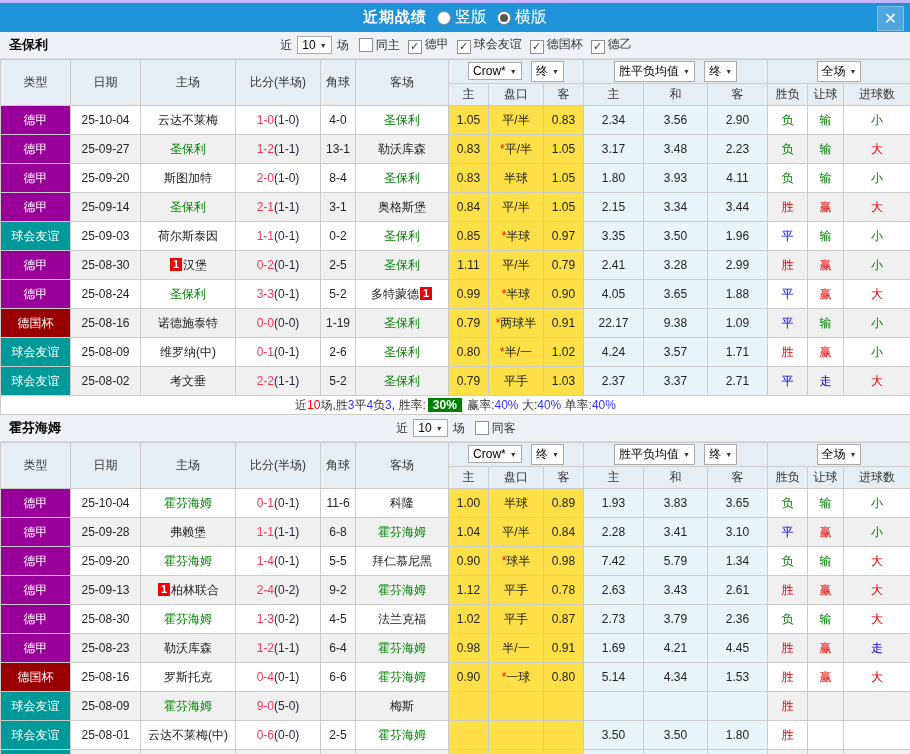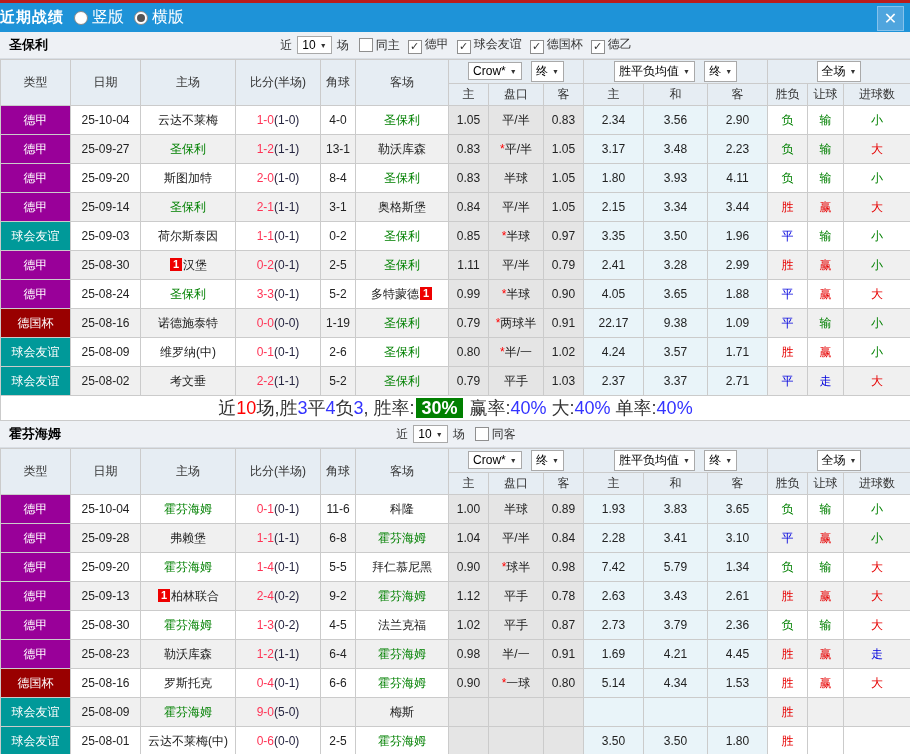--- a/index.html
+++ b/index.html
@@ -2,22 +2,22 @@
 <html><head>
 <meta charset="utf-8">
 <style>
   html,body{margin:0;padding:0;}
   body{
     width:910px;height:754px;overflow:hidden;background:#fff;
     font-family:"Liberation Sans","DejaVu Sans",sans-serif;font-size:12px;color:#222;
   }
   
   .titlebar{
-    height:29px;background:#1E93D8;border-top:3px solid #b91c1c;
-    display:flex;align-items:center;justify-content:flex-start;position:relative;color:#fff;
+    height:29px;background:#1E93D8;border-top:3px solid #c4b5fd;
+    display:flex;align-items:center;justify-content:center;position:relative;color:#fff;
   }
   .title{font-weight:bold;font-size:15px;letter-spacing:1px;}
   .radio{
     display:inline-block;width:12px;height:12px;border-radius:50%;
     background:#fff;border:1px solid #8a8a8a;vertical-align:-2px;margin:0 4px 0 10px;position:relative;cursor:pointer;
   }
   .radio.checked::after{content:"";position:absolute;left:2px;top:2px;width:8px;height:8px;border-radius:50%;background:#555;}
   .radio-label{font-size:16px;}
   .close-btn{
     position:absolute;right:6px;top:3px;width:25px;height:23px;
@@ -46,35 +46,35 @@
   table{border-collapse:collapse;table-layout:fixed;width:910px;}
   th,td{
     border:1px solid #CBCBCB;text-align:center;padding:0;overflow:hidden;white-space:nowrap;
     font-weight:normal;color:#222;
   }
   thead th{background:#E6EDF3;height:21px;font-size:12px;color:#333;}
   thead tr.grp-row th{height:23px;}
   tbody td{height:28px;font-size:12px;}
   tbody tr:nth-child(even) td:not(.c-odds):not(.c-avg):not(.c-type){background:#F0F0F0;}
   .c-type{color:#fff;font-size:12px;}
-  .c-odds{background:#e5e5e5;}
+  .c-odds{background:#fde047;}
   .c-avg{background:#E9F4F9;text-align:center;}
   .ft{color:#FF3355;}
   .ht{color:#252540;}
   .tg{color:#008000;}
   .badge1{
     display:inline-block;background:#EE0000;color:#fff;font-weight:bold;
     font-size:11px;line-height:13px;padding:0 3px;margin:0 1px;vertical-align:1px;
   }
   .star{color:#FF0000;}
   .res-r{color:#E60000;}
   .res-b{color:#0000DD;}
   .res-g{color:#008000;}
   
-  .summary-cell{height:18px !important;background:#fff;font-size:18px;color:#333;}
+  .summary-cell{height:18px !important;background:#fff;font-size:12px;color:#333;}
   .sum-r{color:#FF0000;}
   .sum-b{color:#3333FF;}
   .sum-badge{background:#008000;color:#fff;font-weight:bold;padding:0 5px;margin:0 2px;}
 </style>
 </head>
 <body>
 
 <div class="titlebar">
   <span class="title">近期战绩</span>
   <span class="radio"></span>

